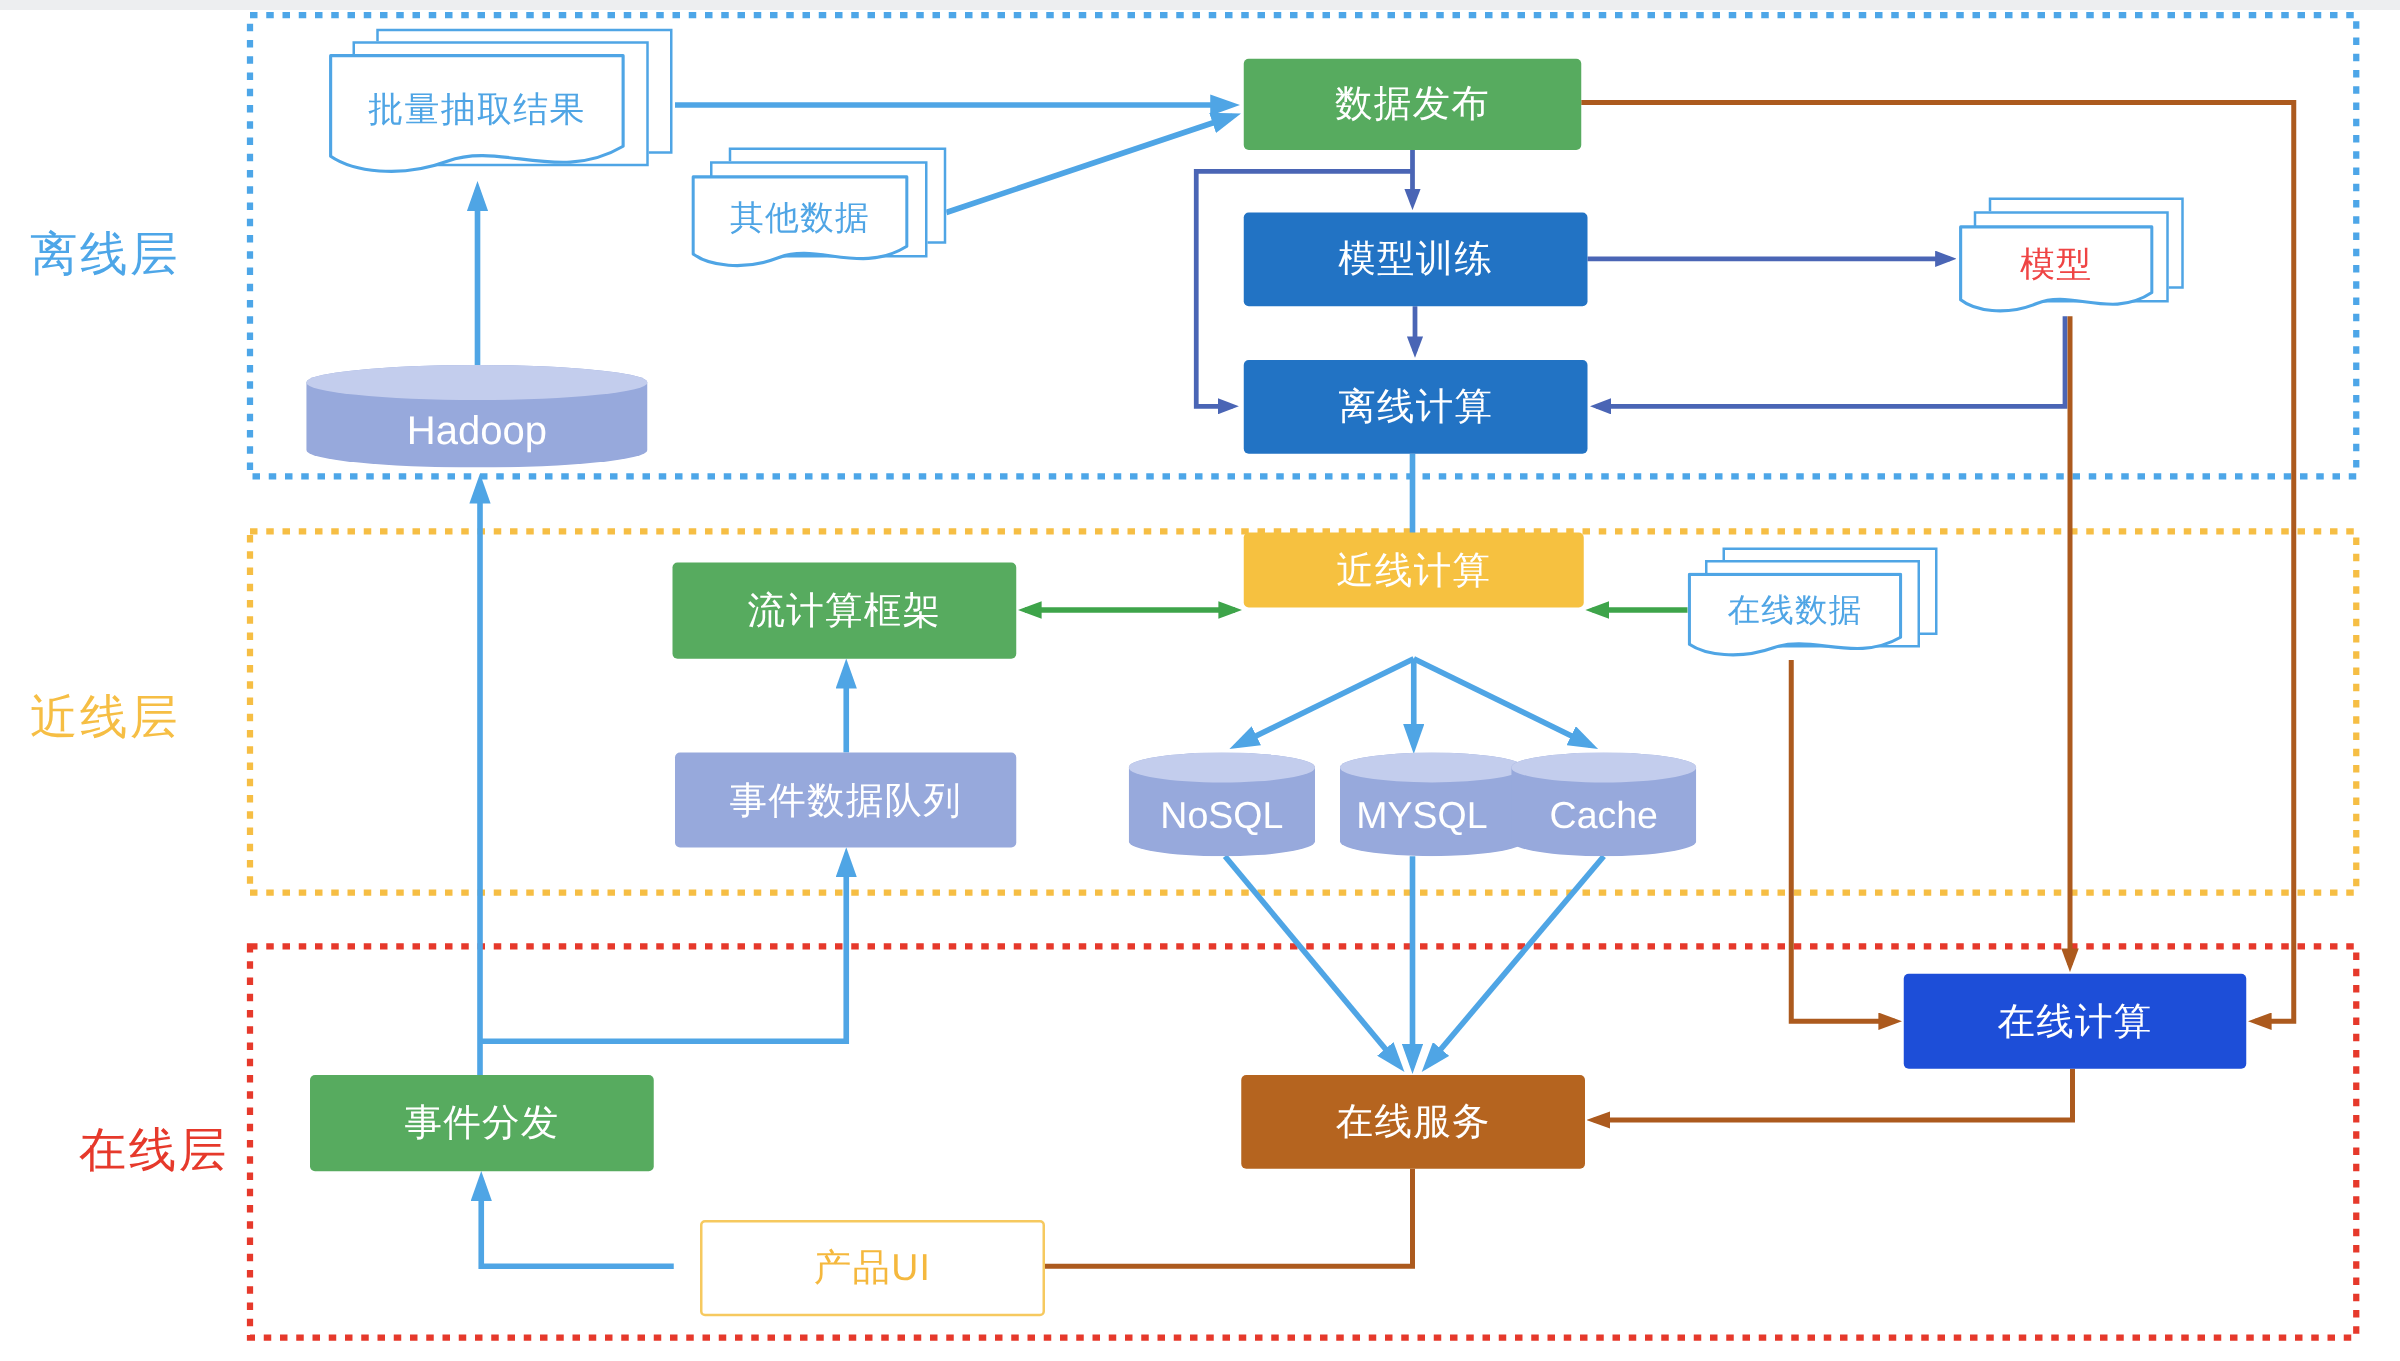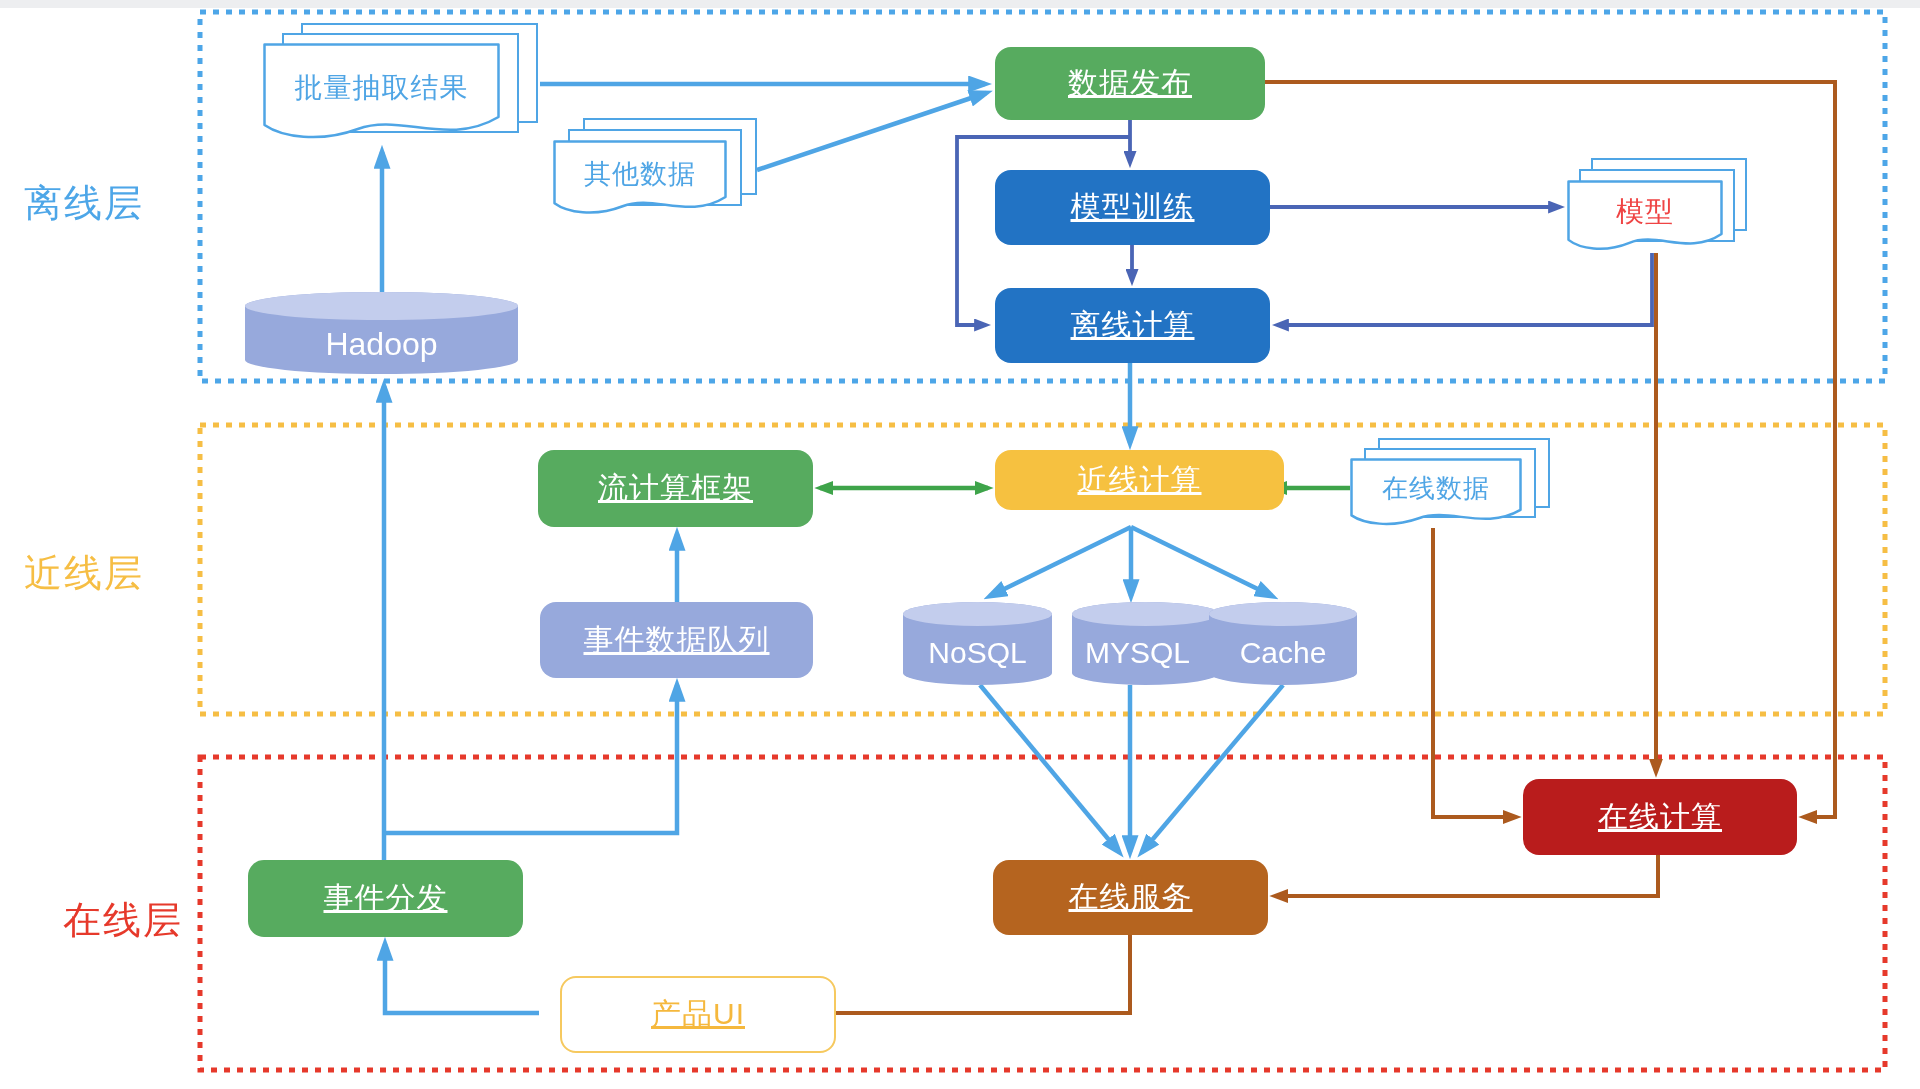--- a/index.html
+++ b/index.html
@@ -6,22 +6,22 @@
   #stage{
     position:relative;width:1920px;height:1089px;overflow:hidden;background:#ffffff;
     font-family:"Liberation Sans","DejaVu Sans",sans-serif;
   }
   #top-strip{position:absolute;left:0;top:0;width:1920px;height:8px;}
   svg.overlay{position:absolute;left:0;top:0;pointer-events:none;}
   .layer-label{position:absolute;font-size:38px;letter-spacing:2px;white-space:nowrap;}
   .node{position:absolute;}
   .rbox{
     position:absolute;left:0;top:0;width:100%;height:100%;
-    border-radius:16px;display:flex;align-items:center;justify-content:center;
-    color:#ffffff;font-size:30px;letter-spacing:1px;white-space:nowrap;box-sizing:border-box;text-decoration:underline;
+    border-radius:4px;display:flex;align-items:center;justify-content:center;
+    color:#ffffff;font-size:30px;letter-spacing:1px;white-space:nowrap;box-sizing:border-box;
   }
   .doc-sheet{position:absolute;background:#ffffff;box-sizing:border-box;}
   .doc-front{position:absolute;left:0;top:0;}
   .doc-label{
     position:absolute;left:0;top:0;right:0;bottom:10px;
     display:flex;align-items:center;justify-content:center;letter-spacing:1px;white-space:nowrap;
   }
   .cyl-label{
     position:absolute;left:0;right:0;display:flex;align-items:center;justify-content:center;
     color:#ffffff;white-space:nowrap;
@@ -133,21 +133,21 @@
       <svg class="doc-front" width="156" height="81" viewBox="0 0 156 81">
         <path d="M1.5,1.5 L154.5,1.5 L154.5,54.019999999999996 C 121.68,75.92 90.47999999999999,51.099999999999994 62.400000000000006,62.78 C 37.44,73 12.48,68.61999999999999 1.5,59.86 Z" fill="#ffffff" stroke="#4FA5E5" stroke-width="2.5" stroke-linejoin="round"></path>
       </svg>
       <div class="doc-label" style="color: #ef4444; font-size: 28px;">模型</div>
     </div>
     <div class="node" style="left: 538px; top: 450px; width: 275px; height: 77px;">
       <div class="rbox" style="background: rgb(87, 171, 95);">
         <span>流计算框架</span>
       </div>
     </div>
-    <div class="node" style="left: 995px; top: 450px; width: 272px; height: 60px; padding-left: 17px;">
+    <div class="node" style="left: 995px; top: 426px; width: 272px; height: 60px;">
       <div class="rbox" style="background: rgb(246, 193, 64);">
         <span>近线计算</span>
       </div>
     </div>
     <div class="node" style="left: 1350px; top: 458px; width: 172px; height: 70px;">
       <div class="doc-sheet" style="left: 28px; top: -20px; width: 172px; height: 70px; border: 2.5px solid rgb(79, 165, 229);"></div>
       <div class="doc-sheet" style="left: 14px; top: -10px; width: 172px; height: 70px; border: 2.5px solid rgb(79, 165, 229);"></div>
       <svg class="doc-front" width="172" height="78" viewBox="0 0 172 78">
         <path d="M1.5,1.5 L170.5,1.5 L170.5,51.8 C 134.16,72.8 99.75999999999999,49 68.8,60.199999999999996 C 41.28,70 13.76,65.8 1.5,57.4 Z" fill="#ffffff" stroke="#4FA5E5" stroke-width="2.5" stroke-linejoin="round"></path>
       </svg>
@@ -164,21 +164,21 @@
       </svg><div class="cyl-label" style="top: 24px; bottom: 6px; font-size: 30px;">NoSQL</div></div>
     <div class="node" style="left: 1056px; top: 602px; width: 147px; height: 83px; padding-left: 16px;"><svg width="147" height="83" viewBox="0 0 147 83">
         <path d="M0,12 L0,71 A73.5,12 0 0 0 147,71 L147,12 A73.5,12 0 0 0 0,12 Z" fill="#97A9DC"></path>
         <ellipse cx="73.5" cy="12" rx="73.5" ry="12" fill="#C3CDED"></ellipse>
       </svg><div class="cyl-label" style="top: 24px; bottom: 6px; font-size: 30px;">MYSQL</div></div>
     <div class="node" style="left: 1209px; top: 602px; width: 148px; height: 83px;"><svg width="148" height="83" viewBox="0 0 148 83">
         <path d="M0,12 L0,71 A74,12 0 0 0 148,71 L148,12 A74,12 0 0 0 0,12 Z" fill="#97A9DC"></path>
         <ellipse cx="74" cy="12" rx="74" ry="12" fill="#C3CDED"></ellipse>
       </svg><div class="cyl-label" style="top: 24px; bottom: 6px; font-size: 30px;">Cache</div></div>
     <div class="node" style="left: 1523px; top: 779px; width: 274px; height: 76px;">
-      <div class="rbox" style="background: #b91c1c;">
+      <div class="rbox" style="background: #1d4ed8;">
         <span>在线计算</span>
       </div>
     </div>
     <div class="node" style="left: 248px; top: 860px; width: 275px; height: 77px;">
       <div class="rbox" style="background: rgb(87, 171, 95);">
         <span>事件分发</span>
       </div>
     </div>
     <div class="node" style="left: 993px; top: 860px; width: 275px; height: 75px;">
       <div class="rbox" style="background: rgb(181, 100, 31);">

